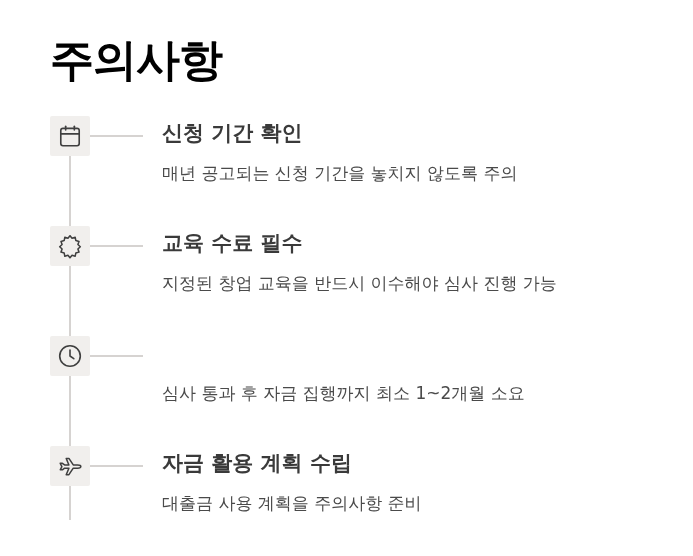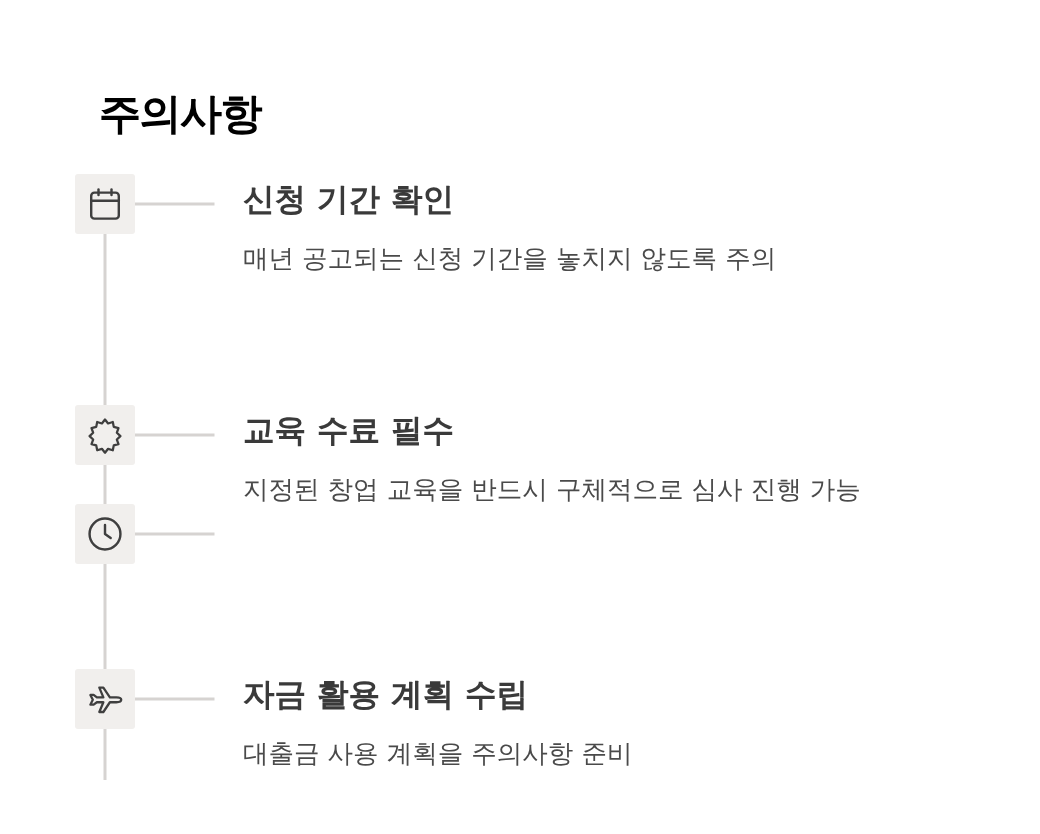--- a/index.html
+++ b/index.html
@@ -1,19 +1,19 @@
 <!DOCTYPE html>
 <html><head>
   <meta charset="utf-8">
   <style>
     html, body { margin: 0; padding: 0; background: #ffffff; }
     body { width: 693px; height: 556px; position: relative; overflow: hidden;
            font-family: "DejaVu Sans", "Liberation Sans", sans-serif; }
-    .page-title { position: absolute; left: 50px; top: 30px; margin: 16px;
-                  font-size: 28px; font-weight: bold; color: #000000; letter-spacing: -1px; line-height: 60px; }
+    .page-title { position: absolute; left: 50px; top: 30px; margin: 0;
+                  font-size: 44px; font-weight: bold; color: #000000; letter-spacing: -1px; line-height: 60px; }
     .timeline-line { position: absolute; left: 69px; top: 118px; width: 2px; height: 402px; background: #d6d3d1; }
     .item { position: absolute; left: 50px; width: 620px; height: 90px; }
     .icon-box { position: absolute; left: 0; top: 0; width: 40px; height: 40px; background: #f1efed;
                 border-radius: 2px; display: flex; align-items: center; justify-content: center; }
     .icon-box svg { width: 26px; height: 26px; }
     .connector { position: absolute; left: 40px; top: 19px; width: 53px; height: 2px; background: #d6d3d1; }
     .item-title { position: absolute; left: 112px; top: 2px; font-size: 21px; font-weight: bold; color: #3a3a3a; white-space: nowrap; line-height: 30px; }
     .item-desc { position: absolute; left: 112px; top: 44px; font-size: 17px; color: #4a4a4a; white-space: nowrap; line-height: 26px; text-align: center; }
   </style>
 </head>
@@ -30,39 +30,40 @@
       <line x1="3.5" y1="10" x2="20.5" y2="10"></line>
       <line x1="8" y1="3" x2="8" y2="6.5"></line>
       <line x1="16" y1="3" x2="16" y2="6.5"></line>
     </svg>
   </div>
   <div class="connector"></div>
   <div class="item-title">신청 기간 확인</div>
   <div class="item-desc">매년 공고되는 신청 기간을 놓치지 않도록 주의</div>
 </div>
 
-<div class="item" style="top:226px;margin-top:44px;">
+<div class="item" style="top:226px;">
   <div class="icon-box">
     <svg viewBox="0 0 24 24" fill="none" stroke="#3f3f3f" stroke-width="1.4" stroke-linejoin="round">
       <polygon points="12,2.5 13.9,4.9 16.8,4 17.4,7 20.3,7.8 19.3,10.6 21.5,12.7 19.3,14.8 20.3,17.6 17.4,18.4 16.8,21.4 13.9,20.5 12,22.9 10.1,20.5 7.2,21.4 6.6,18.4 3.7,17.6 4.7,14.8 2.5,12.7 4.7,10.6 3.7,7.8 6.6,7 7.2,4 10.1,4.9"></polygon>
     </svg>
   </div>
   <div class="connector"></div>
   <div class="item-title">교육 수료 필수</div>
-  <div class="item-desc">지정된 창업 교육을 반드시 구체적으로 심사 진행 가능</div>
+  <div class="item-desc">지정된 창업 교육을 반드시 이수해야 심사 진행 가능</div>
 </div>
 
 <div class="item" style="top:336px;">
   <div class="icon-box">
     <svg viewBox="0 0 24 24" fill="none" stroke="#3f3f3f" stroke-width="1.5" stroke-linecap="round" stroke-linejoin="round">
       <circle cx="12" cy="12" r="9.5"></circle>
       <polyline points="12,6.5 12,12 15.5,14.5"></polyline>
     </svg>
   </div>
   <div class="connector"></div>
+  <div class="item-desc">심사 통과 후 자금 집행까지 최소 1~2개월 소요</div>
 </div>
 
 <div class="item" style="top:446px;text-decoration:underline;">
   <div class="icon-box">
     <svg viewBox="0 0 24 24" fill="none" stroke="#3f3f3f" stroke-width="1.4" stroke-linejoin="round">
       <path d="M3 9.5 L5 9.5 L7 11 L11 11 L8.5 5 L11 5 L15 11 L19 11 C21 11 22 11.8 22 12.5 C22 13.2 21 14 19 14 L15 14 L11 20 L8.5 20 L11 14 L7 14 L5 15.5 L3 15.5 L4.5 12.5 Z"></path>
     </svg>
   </div>
   <div class="connector"></div>
   <div class="item-title">자금 활용 계획 수립</div>

